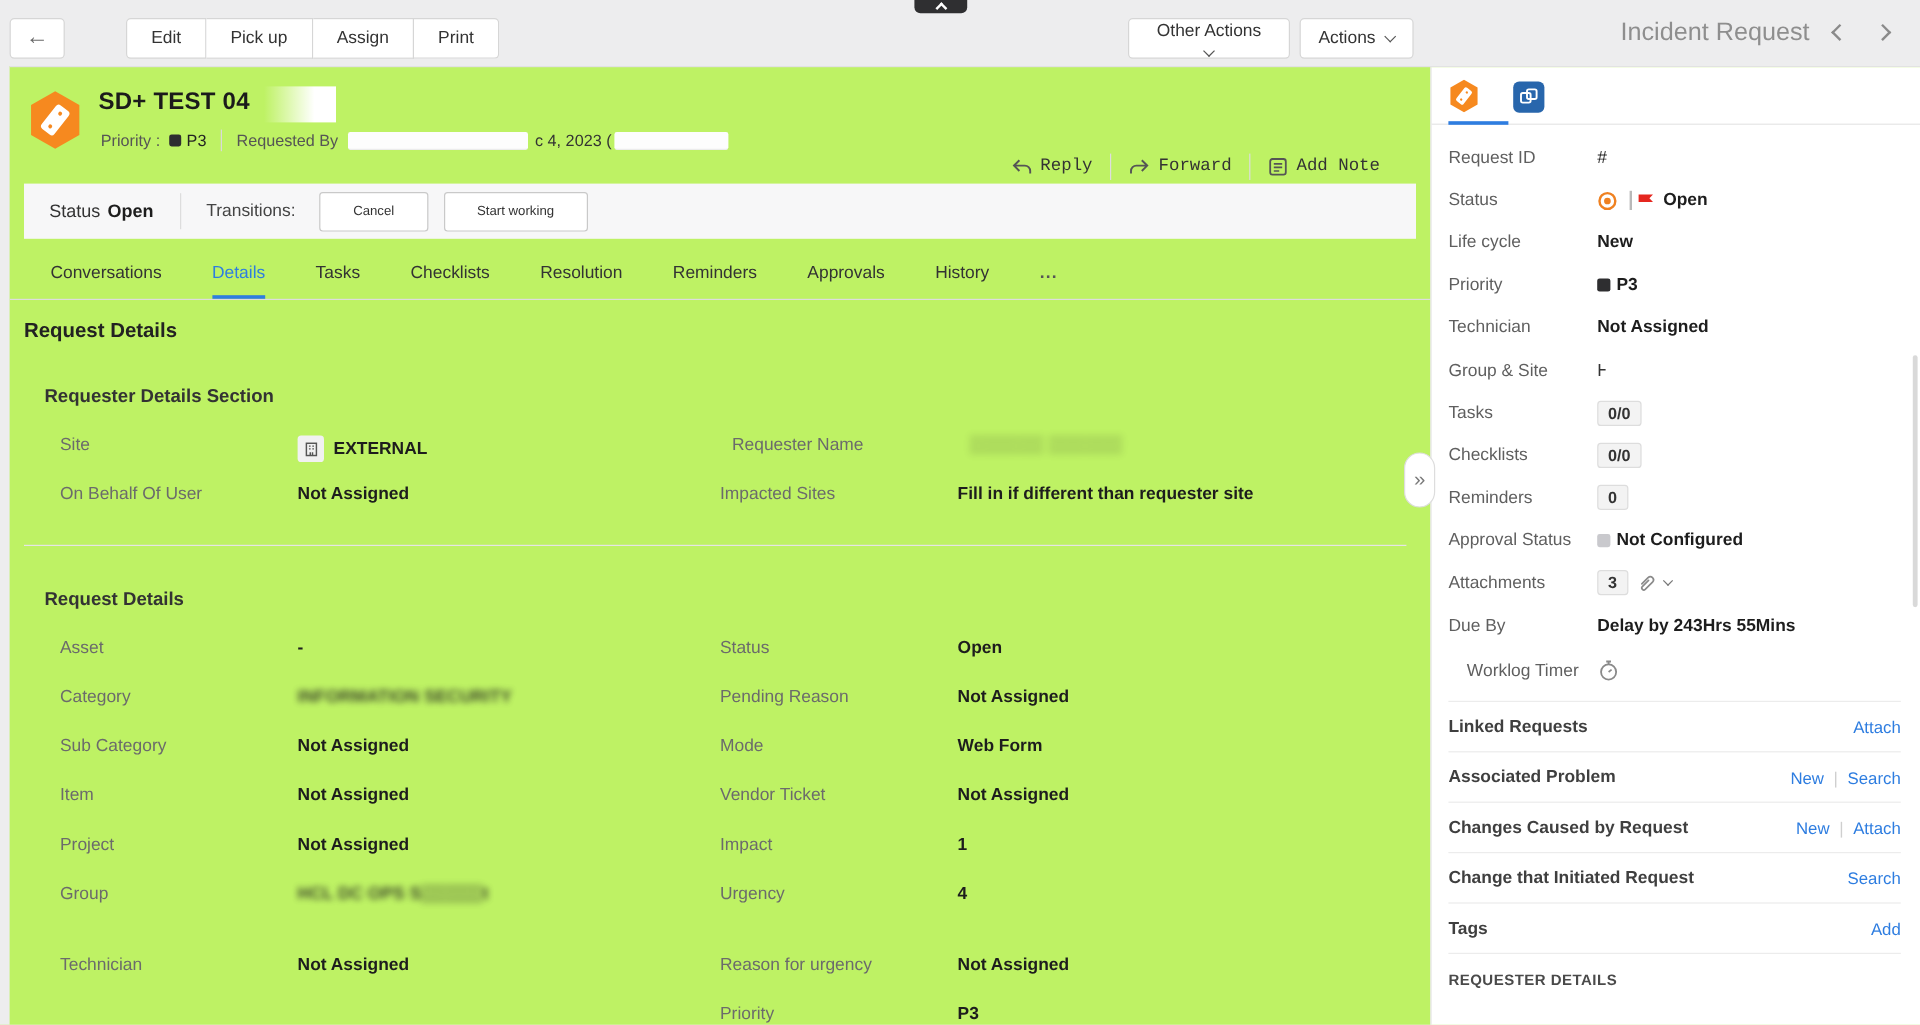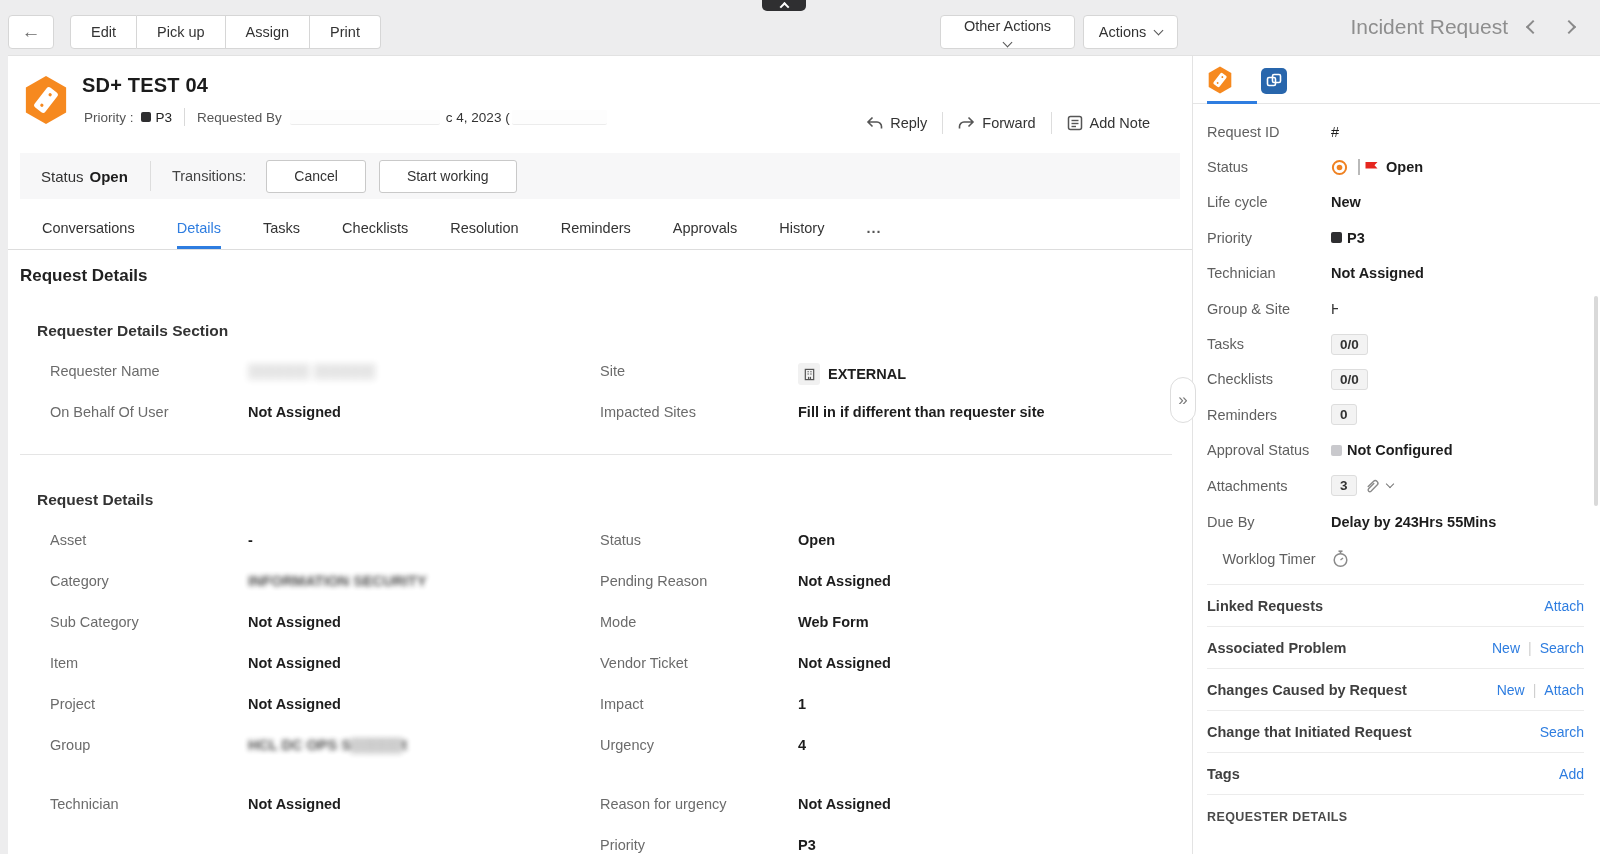--- a/index.html
+++ b/index.html
@@ -18,21 +18,21 @@
     display:flex; align-items:center; justify-content:center;
     font-size:19px; color:#6b6b6b; cursor:pointer;
   }
   .btn-group { position:absolute; left:70px; top:15px; display:flex; }
   .btn-group .tb-btn {
     height:34px; padding:0 20px; background:#fff; border:1px solid #d6d6d6;
     border-left:none; font-size:14.5px; color:#333; cursor:pointer;
     font-family:"Liberation Sans",sans-serif;
     display:flex; align-items:center;
   }
-  .btn-group .tb-btn:first-child { border-left:1px solid #d6d6d6; border-radius:4px 0 0 4px; }
+  .btn-group .tb-btn:first-child { border-left:1px solid #d6d6d6; border-radius:4px 0 0 4px;margin-left:35px; }
   .btn-group .tb-btn:last-child { border-radius:0 4px 4px 0; }
   .collapse-tab {
     position:absolute; left:762px; top:0; width:44px; height:11px;
     background:#2f2f31; border-radius:0 0 5px 5px; cursor:pointer;
     display:flex; align-items:flex-start; justify-content:center;
   }
   .chev-up {
     width:7px; height:7px; border-left:2px solid #fff; border-top:2px solid #fff;
     transform:rotate(45deg) translate(1px,1px); margin-top:2px;
   }
@@ -52,53 +52,53 @@
     position:absolute; right:20px; top:14px; display:flex; align-items:center; gap:14px;
   }
   .page-title { font-size:21px; color:#8e8e8e; font-weight:400; }
   .nav-chip { width:22px; height:26px; display:flex; align-items:center; justify-content:center; cursor:pointer; background:none; border:none; }
   .chev-l { width:10px; height:10px; border-left:2px solid #8a8a8a; border-bottom:2px solid #8a8a8a; transform:rotate(45deg); }
   .chev-r { width:10px; height:10px; border-right:2px solid #8a8a8a; border-top:2px solid #8a8a8a; transform:rotate(45deg); }
 
   
   .card {
     position:absolute; left:8px; top:55px; width:1592px; height:799px;
-    background:#ffffff; border-top:1px solid #e2e2e2;
+    background:#bef264; border-top:1px solid #e2e2e2;
   }
   .main { position:absolute; left:0; top:0; width:1184px; height:799px; }
   .sidebar { position:absolute; left:1184px; top:0; width:408px; height:799px; border-left:1px solid #e3e3e3; background:#fff; }
 
   
   .ticket-icon { position:absolute; left:15px; top:19px; width:46px; height:50px; }
   .req-title { position:absolute; left:74px; top:18px; font-size:20px; font-weight:700; color:#1b1b1b; letter-spacing:.2px; }
   .title-fade { position:absolute; left:212px; top:16px; width:60px; height:30px;
     background:linear-gradient(to right, rgba(255,255,255,0), #fff 70%); }
   .meta-row { position:absolute; left:76px; top:52px; display:flex; align-items:center; font-size:13.5px; color:#555; }
   .meta-row .sq { width:10px; height:10px; background:#2e2e30; border-radius:2px; margin:0 5px 0 7px; }
   .meta-row .pval { color:#222; }
   .meta-divider { width:1px; height:18px; background:#d9d9d9; margin:0 12px; }
   .redact-strip { display:inline-block; height:15px; background:#fdfdfd; border-bottom:1px solid #ececec; border-radius:2px; }
   .meta-date { color:#333; margin-left:2px; }
 
-  .mail-actions { position:absolute; top:56px; right:42px; display:flex; align-items:center; }
+  .mail-actions { position:absolute; top:72px; right:42px; display:flex; align-items:center;font-family:Liberation Mono, monospace; }
   .mail-action { display:flex; align-items:center; gap:7px; font-size:14.5px; color:#333; cursor:pointer; }
   .mail-sep { width:1px; height:22px; background:#ddd; margin:0 15px; }
 
   
   .status-strip {
     position:absolute; left:12px; top:97px; width:1160px; height:46px;
     background:#f7f7f8; display:flex; align-items:center; padding-left:21px;
   }
   .status-strip .lbl { font-size:15px; color:#333; }
   .status-strip .val { font-size:15px; font-weight:700; color:#1d1d1d; margin-left:6px; }
   .strip-div { width:1px; height:30px; background:#ddd; margin:0 21px 0 22px; }
   .transitions-lbl { font-size:14.5px; color:#444; margin-right:20px; }
   .strip-btn {
     height:33px; background:#fff; border:1px solid #c9c9c9; border-radius:3px;
-    font-size:14px; color:#333; padding:0 27px; margin-right:13px; cursor:pointer;
+    font-size:11px; color:#333; padding:0 27px; margin-right:13px; cursor:pointer;
     font-family:"Liberation Sans",sans-serif;
   }
 
   
   .tabs {
     position:absolute; left:0; top:150px; width:1184px; height:44px;
     border-bottom:1px solid #ddd; display:flex; align-items:stretch; padding-left:34px;
   }
   .tab {
     display:flex; align-items:center; font-size:14.5px; color:#333;
@@ -279,41 +279,41 @@
       <div class="tab">History</div>
       <div class="tab more">...</div>
     </div>
 
     <div class="content">
       <h2>Request Details</h2>
 
       <div class="section-title">Requester Details Section</div>
       <div class="fgrid">
         <div class="frow2">
-          <div class="fcell">
-            <span class="flabel">Requester Name</span>
-            <span class="fvalue redact-light">▒▒▒▒▒▒ ▒▒▒▒▒▒</span>
-          </div>
           <div class="fcell c2">
             <span class="flabel">Site</span>
             <span class="fvalue">
               <span class="site-ic">
                 <svg width="13" height="13" viewBox="0 0 14 14">
                   <rect x="2.5" y="1.5" width="9" height="11" fill="none" stroke="#555" stroke-width="1.3"></rect>
                   <line x1="4.8" y1="4" x2="6.3" y2="4" stroke="#555" stroke-width="1.1"></line>
                   <line x1="7.8" y1="4" x2="9.3" y2="4" stroke="#555" stroke-width="1.1"></line>
                   <line x1="4.8" y1="6.5" x2="6.3" y2="6.5" stroke="#555" stroke-width="1.1"></line>
                   <line x1="7.8" y1="6.5" x2="9.3" y2="6.5" stroke="#555" stroke-width="1.1"></line>
                   <line x1="6" y1="12.5" x2="6" y2="9.5" stroke="#555" stroke-width="1.3"></line>
                   <line x1="8" y1="12.5" x2="8" y2="9.5" stroke="#555" stroke-width="1.3"></line>
                 </svg>
               </span>
               <span>EXTERNAL</span>
             </span>
           </div>
+          <div class="fcell">
+            <span class="flabel">Requester Name</span>
+            <span class="fvalue redact-light">▒▒▒▒▒▒ ▒▒▒▒▒▒</span>
+          </div>
         </div>
         <div class="frow2">
           <div class="fcell">
             <span class="flabel">On Behalf Of User</span>
             <span class="fvalue">Not Assigned</span>
           </div>
           <div class="fcell c2">
             <span class="flabel">Impacted Sites</span>
             <span class="fvalue">Fill in if different than requester site</span>
           </div>

